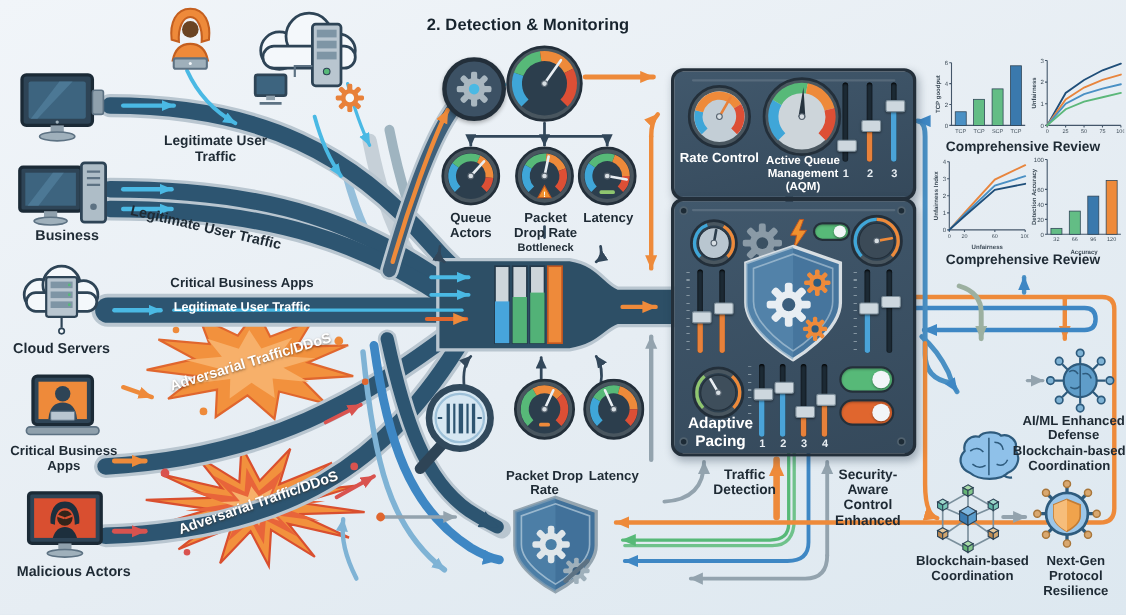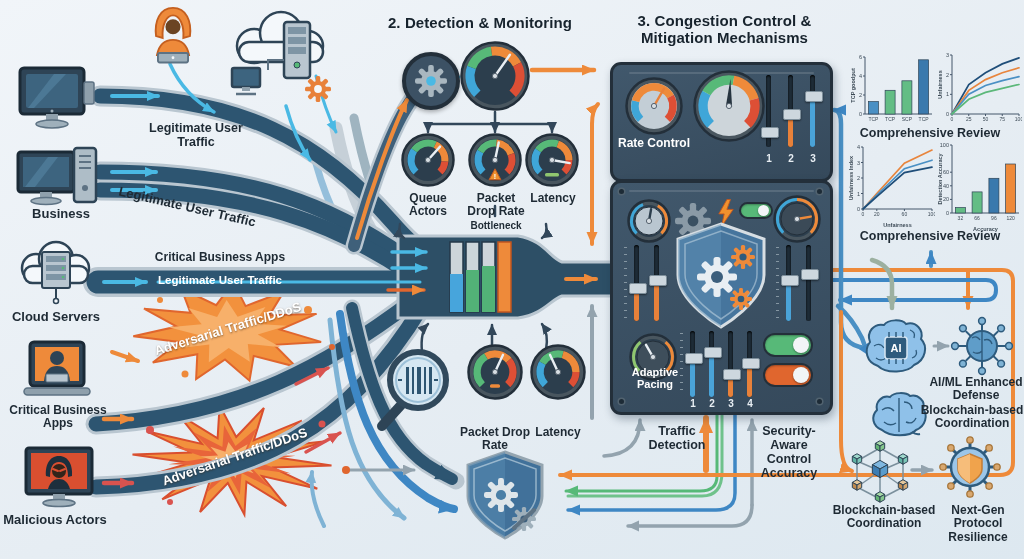--- a/index.html
+++ b/index.html
@@ -204,21 +204,20 @@
       <circle cx="332" cy="347" r="3" fill="#e0662e"></circle>
         <circle cx="185" cy="374" r="3.5" fill="#ee8a3a"></circle>
       <circle cx="150" cy="430" r="4" fill="#d9534f"></circle>
         <circle cx="322" cy="424" r="3.5" fill="#d9534f"></circle>
       <circle cx="346" cy="470" r="4" fill="#e0662e"></circle>
         <circle cx="170" cy="502" r="3" fill="#d9534f"></circle>
     </g>
   </svg>
 
   <div class="lbl hdr" style="left:385px;top:15px;width:190px">2. Detection &amp; Monitoring</div>
-  <div class="lbl hdr" style="left:622px;top:13px;width:205px">3. Congestion Control &amp; Mitigation Mechanisms</div>
 
   <div class="el" style="left:18px;top:66px">
     <svg width="80" height="64" viewBox="0 0 80 64">
       <rect x="2" y="2" width="64" height="46" rx="4" fill="#2e4456" stroke="#1b2a36" stroke-width="3"></rect>
       <rect x="8" y="8" width="52" height="34" rx="2" fill="#3d647f"></rect>
       <polygon points="10,42 36,8 48,8 16,42" fill="#4f7b99" opacity="0.85"></polygon>
       <circle cx="34" cy="45" r="1.5" fill="#9fb0bb"></circle>
       <rect x="28" y="48" width="12" height="7" fill="#8fa0ac"></rect>
       <ellipse cx="34" cy="58" rx="16" ry="4" fill="#9fb0bb" stroke="#5d7283" stroke-width="1.5"></ellipse>
       <rect x="66" y="16" width="10" height="22" rx="2" fill="#8fa0ac" stroke="#5d7283" stroke-width="1.5"></rect>
@@ -284,21 +283,21 @@
       <rect x="4" y="2" width="66" height="46" rx="3" fill="#2e4456" stroke="#1b2a36" stroke-width="3"></rect>
       <rect x="9" y="7" width="56" height="36" fill="#d94f30"></rect>
       <path d="M37,10 C27,10 23,20 24,30 L28,31 C28,21 31,16 37,16 C43,16 46,21 46,31 L50,30 C51,20 47,10 37,10 Z" fill="#1d2f3d"></path>
       <circle cx="37" cy="25" r="7" fill="#33241a"></circle>
       <path d="M31,23 l5,2 M43,23 l-5,2" stroke="#d94f30" stroke-width="2" stroke-linecap="round"></path>
       <path d="M26,43 C28,36 32,33 37,33 C42,33 46,36 48,43 Z" fill="#1d2f3d"></path>
       <rect x="31" y="48" width="12" height="6" fill="#8fa0ac"></rect>
       <ellipse cx="37" cy="57" rx="16" ry="3.5" fill="#9fb0bb" stroke="#5d7283" stroke-width="1.5"></ellipse>
     </svg>
   </div>
-  <div class="lbl nowrap" style="left:0;top:513px;width:110px;font-size:13px">Malicious Actors</div>
+  <div class="lbl nowrap" style="left:12px;top:513px;width:110px;font-size:13px">Malicious Actors</div>
 
   <div class="lbl w rot nowrap shadow-t" style="left:148px;top:322px;width:160px;font-size:13px;transform:rotate(-17deg)">Adversarial Traffic/DDoS</div>
   <div class="lbl w rot nowrap shadow-t" style="left:155px;top:450px;width:160px;font-size:13px;transform:rotate(-19deg)">Adversarial Traffic/DDoS</div>
 
   <div class="el" style="left:144px;top:6px">
     <svg width="58" height="64" viewBox="0 0 58 68">
       <path d="M29,2 C15,2 9,16 11,32 L18,34 C17,20 22,10 29,10 C36,10 41,20 40,34 L47,32 C49,16 43,2 29,2 Z" fill="#ee8a3a" stroke="#c45f1f" stroke-width="2"></path>
       <circle cx="29" cy="22" r="8" fill="#6b4423"></circle>
       <path d="M12,52 C14,42 20,36 29,36 C38,36 44,42 46,52 Z" fill="#ee8a3a" stroke="#c45f1f" stroke-width="2"></path>
       <rect x="13" y="50" width="32" height="10" rx="2" fill="#9fb0bb" stroke="#5d7283" stroke-width="2"></rect>
@@ -508,20 +507,21 @@
           <circle cx="36" cy="36" r="34.5" fill="#49565f" stroke="#232f3a" stroke-width="2.5"></circle>
           <circle cx="36" cy="36" r="30" fill="#cdd5da"></circle>
           <path d="M17.6,54.4 A26,26 0 0 1 13.5,23.0" fill="none" stroke="#3fa6d8" stroke-width="9.36"></path>
           <path d="M13.5,23.0 A26,26 0 0 1 40.5,10.4" fill="none" stroke="#57b978" stroke-width="9.36"></path>
           <path d="M40.5,10.4 A26,26 0 0 1 61.1,29.3" fill="none" stroke="#ee8a3a" stroke-width="9.36"></path>
           <path d="M61.1,29.3 A26,26 0 0 1 54.4,54.4" fill="none" stroke="#dd4f35" stroke-width="9.36"></path>
           <polygon points="39.11798420731275,36.71984337390037 32.82385231474777,36.38998189889647 37.41307081855948,9.037002561626508" fill="#26343f"></polygon>
           <circle cx="36" cy="36" r="2.6" fill="#d7dee3" stroke="#55626e"></circle>
         </svg>
       </div>
+    <div class="lbl w" style="left:72px;top:76px;width:90px;font-size:10.5px;position:absolute">Active Queue Management (AQM)</div>
     <div class="vslider" style="left:148px;top:10px;height:72px">
       <div class="vtrack"></div>
         <div class="vthumb" style="top:52px"></div>
       </div>
     <div class="vslider" style="left:170px;top:10px;height:72px">
       <div class="vtrack"></div>
         <div class="vfill" style="top:43px;background:#e8813a"></div>
         <div class="vthumb" style="top:34px"></div>
       </div>
     <div class="vslider" style="left:192px;top:10px;height:72px">
@@ -656,21 +656,21 @@
         <svg viewBox="0 0 48 48" width="48" height="48">
           <circle cx="24" cy="24" r="22.5" fill="#49565f" stroke="#232f3a" stroke-width="2.5"></circle>
           <circle cx="24" cy="24" r="18" fill="#2c3e4d"></circle>
           <path d="M10.2,37.8 A19.5,19.5 0 0 1 11.5,9.1" fill="none" stroke="#8fc66f" stroke-width="3"></path>
           <path d="M36.5,9.1 A19.5,19.5 0 0 1 37.8,37.8" fill="none" stroke="#ee8a3a" stroke-width="3"></path>
           <circle cx="24" cy="24" r="16" fill="#3e4e5b" stroke="#232f3a" stroke-width="1"></circle>
           <line x1="24" y1="24" x2="17" y2="11.875644347017857" stroke="#e8eef3" stroke-width="2.4" stroke-linecap="round"></line>
           <circle cx="24" cy="24" r="2.6" fill="#d7dee3" stroke="#55626e"></circle>
         </svg>
       </div>
-    <div class="lbl w" style="left:0px;top:183px;width:84px;font-size:11px;position:absolute">Adaptive Pacing</div>
+    <div class="lbl w" style="left:0px;top:194px;width:84px;font-size:14px;position:absolute">Adaptive Pacing</div>
 
     <div class="vslider" style="left:72px;top:148px;height:66px">
       <div class="vticks"></div>
         <div class="vtrack"></div>
         <div class="vfill" style="top:31px;background:#4aa3d8"></div>
         <div class="vthumb" style="top:22px"></div>
       </div>
     <div class="vslider" style="left:91px;top:148px;height:66px">
       <div class="vtrack"></div>
         <div class="vfill" style="top:25px;background:#4aa3d8"></div>
@@ -693,21 +693,21 @@
 
     <div class="toggle" style="left:150px;top:150px;width:46px;height:20px;background:#57b978">
       <div class="knobb" style="top:2px;left:28px;width:16px;height:16px"></div>
       </div>
     <div class="toggle" style="left:150px;top:180px;width:46px;height:20px;background:#e0662e">
       <div class="knobb" style="top:2px;left:28px;width:16px;height:16px"></div>
       </div>
   </div>
 
   <div class="lbl" style="left:638px;top:424px;width:78px;font-size:12.5px">Traffic Detection</div>
-  <div class="lbl" style="left:752px;top:424px;width:74px;font-size:12.5px">Security-Aware Control Accuracy</div>
+  <div class="lbl" style="left:752px;top:424px;width:74px;font-size:12.5px">Security-Aware Control Enhanced</div>
 
   <div class="chart" style="left:849px;top:52px;width:86px;height:74px">
       <svg viewBox="0 0 86 74" width="100%" height="100%">
         <path d="M16,5 V62 H83" fill="none" stroke="#44566a" stroke-width="1"></path>
         <line x1="14" y1="62" x2="16" y2="62" stroke="#44566a"></line>
         <text x="13" y="64" font-size="5.5" text-anchor="end" fill="#3c4a56" font-family="Liberation Sans, sans-serif">0</text>
         <line x1="14" y1="43" x2="16" y2="43" stroke="#44566a"></line>
         <text x="13" y="45" font-size="5.5" text-anchor="end" fill="#3c4a56" font-family="Liberation Sans, sans-serif">2</text>
         <line x1="14" y1="24" x2="16" y2="24" stroke="#44566a"></line>
         <text x="13" y="26" font-size="5.5" text-anchor="end" fill="#3c4a56" font-family="Liberation Sans, sans-serif">4</text>
@@ -801,36 +801,20 @@
         <rect x="52.9" y="38.3" width="10.0" height="34.7" fill="#3a79ad" stroke="#2e4456" stroke-width="0.7"></rect>
         <text x="57.9" y="79.5" font-size="5" text-anchor="middle" fill="#3c4a56" font-family="Liberation Sans, sans-serif">96</text>
         <rect x="69.6" y="24.0" width="10.0" height="49.0" fill="#ee8a3a" stroke="#2e4456" stroke-width="0.7"></rect>
         <text x="74.6" y="79.5" font-size="5" text-anchor="middle" fill="#3c4a56" font-family="Liberation Sans, sans-serif">120</text>
         <text x="5.5" y="39" font-size="5.5" font-weight="bold" text-anchor="middle" fill="#3c4a56" transform="rotate(-90 5.5 39)" font-family="Liberation Sans, sans-serif">Detection Accuracy</text>
         <text x="49.5" y="90.5" font-size="5.5" font-weight="bold" text-anchor="middle" fill="#3c4a56" font-family="Liberation Sans, sans-serif">Accuracy</text>
       </svg>
     </div>
   <div class="lbl" style="left:855px;top:229px;width:150px;font-size:12.5px">Comprehensive Review</div>
 
-  <div class="el" style="left:858px;top:316px">
-    <svg width="76" height="64" viewBox="0 0 76 64">
-      <path d="M20,50 C8,46 6,34 12,26 C8,16 16,7 26,9 C30,3 44,3 48,8 C58,5 66,14 63,23 C70,30 68,44 56,49 C50,57 28,58 20,50 Z" fill="#8fc1e9" stroke="#2e5b7d" stroke-width="2"></path>
-      <path d="M16,30 q6,-4 10,2 M52,14 q6,2 4,8 M18,42 q5,4 10,0 M54,42 q6,-2 4,-8" fill="none" stroke="#2e5b7d" stroke-width="1.3"></path>
-      <rect x="27" y="21" width="22" height="22" rx="3" fill="#2e5b7d" stroke="#d7e6f2" stroke-width="1.5"></rect>
-      <g stroke="#2e5b7d" stroke-width="1.5">
-        <line x1="31" y1="16" x2="31" y2="21"></line>
-          <line x1="38" y1="16" x2="38" y2="21"></line>
-          <line x1="45" y1="16" x2="45" y2="21"></line>
-        <line x1="31" y1="43" x2="31" y2="48"></line>
-          <line x1="38" y1="43" x2="38" y2="48"></line>
-          <line x1="45" y1="43" x2="45" y2="48"></line>
-      </g>
-      <text x="38" y="36" text-anchor="middle" font-size="11" font-weight="bold" fill="#ffffff" font-family="Liberation Sans, sans-serif">AI</text>
-    </svg>
-  </div>
   <div class="el" id="neural-icon" style="left:946px;top:314px">
       <svg width="72" height="64" viewBox="0 0 72 64">
         <line x1="51" y1="32" x2="59" y2="32" stroke="#2e5b7d" stroke-width="2"></line>
         <circle cx="63" cy="32" r="3.4" fill="#7fb3d5" stroke="#2e5b7d" stroke-width="1.5"></circle>
         <line x1="46.60660171779821" y1="41.19238815542512" x2="52.2634559672906" y2="46.8492424049175" stroke="#2e5b7d" stroke-width="2"></line>
         <circle cx="55.09188309203678" cy="49.67766952966369" r="3.4" fill="#7fb3d5" stroke="#2e5b7d" stroke-width="1.5"></circle>
         <line x1="36" y1="45" x2="36" y2="53" stroke="#2e5b7d" stroke-width="2"></line>
         <circle cx="36" cy="57" r="3.4" fill="#7fb3d5" stroke="#2e5b7d" stroke-width="1.5"></circle>
         <line x1="25.393398282201787" y1="41.19238815542512" x2="19.736544032709407" y2="46.8492424049175" stroke="#2e5b7d" stroke-width="2"></line>
         <circle cx="16.90811690796322" cy="49.67766952966369" r="3.4" fill="#7fb3d5" stroke="#2e5b7d" stroke-width="1.5"></circle>

